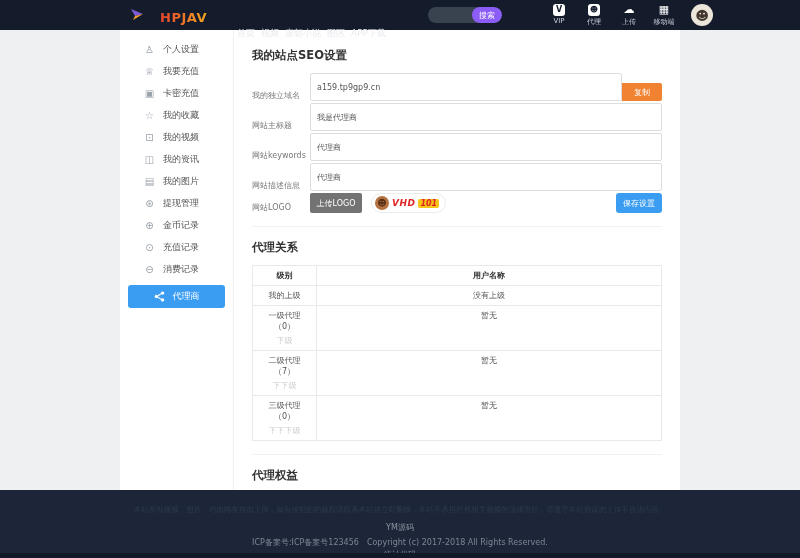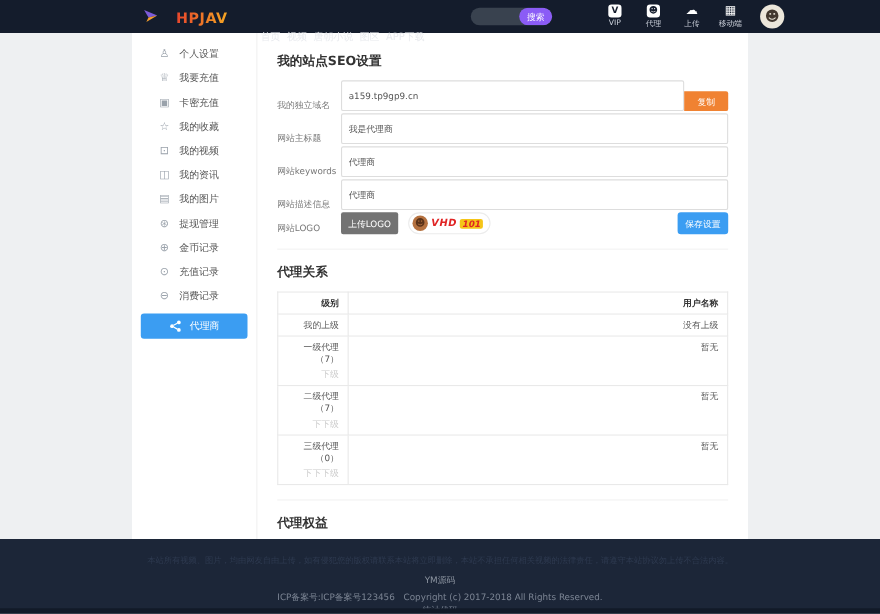--- a/index.html
+++ b/index.html
@@ -90,21 +90,21 @@
     text-shadow:0 0 1px #fff; letter-spacing:.5px; }
   .brand-2 { background:#f5c518; color:#e02424; font-weight:900; font-size:8px;
     border-radius:2px; padding:0 2px; font-style:italic; }
   .save-btn {
     margin-left:auto; width:46px; height:20px; background:#3b9df2; color:#fff; border:none;
     font-size:8px; border-radius:3px; cursor:pointer; font-family:inherit; flex-shrink:0;
   }
   .divider { border-top:1px solid #f2f2f2; margin:13px 0; }
   
   .rel-table { width:100%; border-collapse:collapse; font-size:8px; }
-  .rel-table th, .rel-table td { border:1px solid #e9e9e9; padding:4px 8px; text-align:right; vertical-align:top; }
+  .rel-table th, .rel-table td { border:1px solid #e9e9e9; padding:4px 8px; text-align:center; vertical-align:top; }
   .rel-table th { font-weight:bold; color:#333; }
   .rel-table td { color:#555;margin-left:12px; }
   .rel-table .col-level { width:64px; }
   .sub-label { display:block; color:#ccc; margin-top:3px; }
   
   .cards { display:flex; justify-content:space-between; padding:2px 52px 0 24px; }
   .card { width:84px; }
   .card-box {
     border:5px solid #e9e9e9; background:#fff; height:60px;
     display:flex; align-items:center; justify-content:center;
@@ -269,21 +269,21 @@
             <tr>
           <th class="col-level">级别</th>
           <th>用户名称</th>
         </tr>
         <tr>
           <td><span>我的上级</span></td>
           <td>没有上级</td>
         </tr>
         <tr>
           <td>
-            <span>一级代理（7）</span>
+            <span>一级代理（0）</span>
             <span class="sub-label">下级</span>
           </td>
           <td>暂无</td>
         </tr>
         <tr>
           <td>
             <span>二级代理（7）</span>
             <span class="sub-label">下下级</span>
           </td>
           <td>暂无</td>

